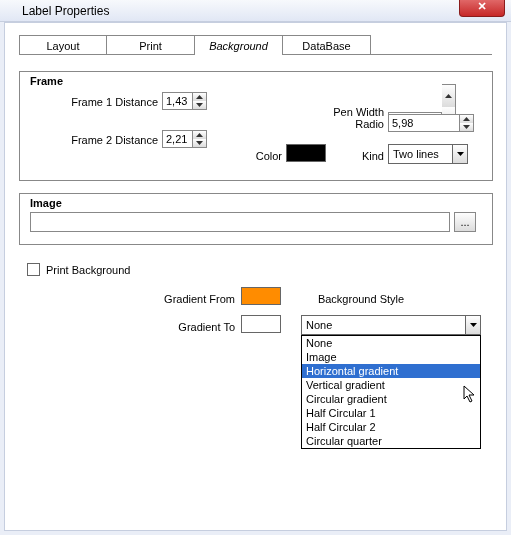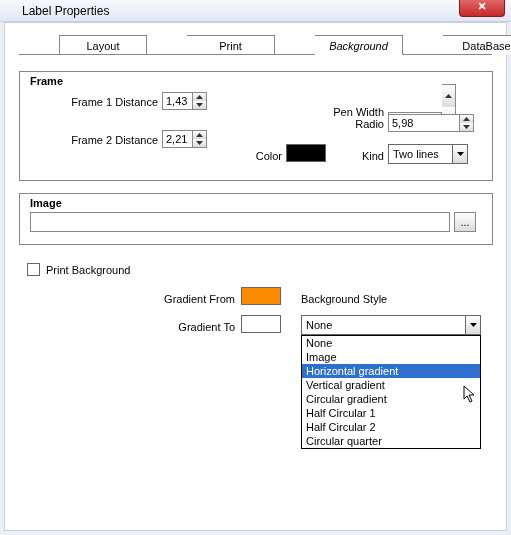--- a/index.html
+++ b/index.html
@@ -8,21 +8,21 @@
   .titlebar { height: 22px; background: linear-gradient(#f7f9fc,#e1e7f5); display: flex; align-items: center; padding: 0 22px; position: relative; border-bottom: 1px solid #c6cedf; }
   .titlebar .title { font-size: 12px; color: #000; }
   .close-btn { position: absolute; right: 6px; top: -3px; width: 46px; height: 20px;
     background: linear-gradient(#e57373,#c62828); border: 1px solid #8a1c1c; border-top:none; border-radius: 0 0 4px 4px;
     color:#fff; display:flex; align-items:center; justify-content:center; font-weight:bold; font-size:13px; }
 
   .client { position:absolute; left:4px; right:4px; top:22px; bottom:4px; background:#fff; border:1px solid #c6cedf; }
 
   .tabstrip { position:absolute; left:14px; top:12px; display:flex; }
   .tab { min-width:88px; height:20px; border:1px solid #888; border-bottom:none; background:#fff;
-    display:flex; align-items:center; justify-content:center; margin-right:0; padding:0 12px; cursor:default;margin-left:40px; }
+    display:flex; align-items:center; justify-content:center; margin-right:0; padding:0 12px; cursor:default; }
   .tab + .tab { border-left:none; }
   .tab.active { position:relative; z-index:2; background:#fff;font-style:italic; }
   .tabline { position:absolute; left:14px; right:14px; top:31px; border-top:1px solid #888; }
 
   .group { position:absolute; border:1px solid #888; }
   .group .legend { position:absolute; top:-9px; left:6px; background:#fff; padding:0 4px; font-weight:bold;margin-top:12px; }
 
   .frame-group { left:14px; top:48px; width:474px; height:110px; }
   .image-group { left:14px; top:170px; width:474px; height:52px; }
 
@@ -168,21 +168,21 @@
     <div class="box"></div>
     <span>Print Background</span>
   </div>
 
   <span class="lbl" style="left:120px;top:270px;width:110px">Gradient From</span>
   <div class="color-sw" style="left:236px;top:264px;background:#ff8c00"></div>
 
   <span class="lbl" style="left:120px;top:298px;width:110px">Gradient To</span>
   <div class="color-sw" style="left:236px;top:292px;background:#ffffff"></div>
 
-  <span class="lbl" style="left:296px;top:270px;width:120px;text-align:left">Background Style</span>
+  <span class="lbl" style="left:296px;top:270px;width:120px;text-align:center">Background Style</span>
   <div class="combo" style="left:296px;top:292px;width:180px">
     <div class="cval">None</div>
     <div class="cbtn">
         <svg width="7" height="4" viewBox="0 0 7 4">
           <path d="M0 0 L3.5 4 L7 0 Z" fill="#000"></path>
         </svg>
       </div>
   </div>
 
   <div class="dropdown" style="left:296px;top:312px;width:180px">

